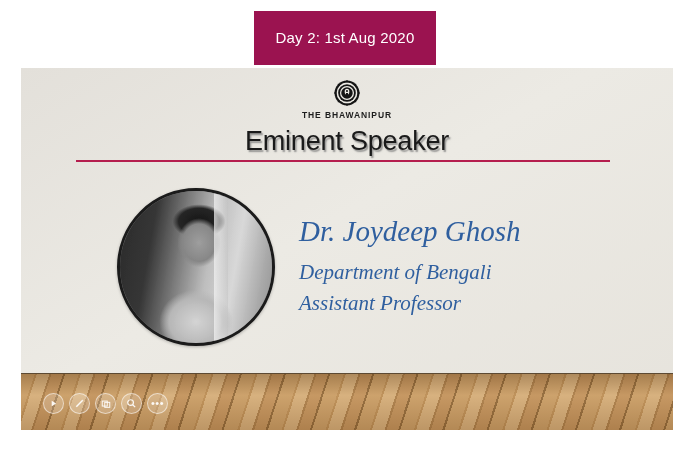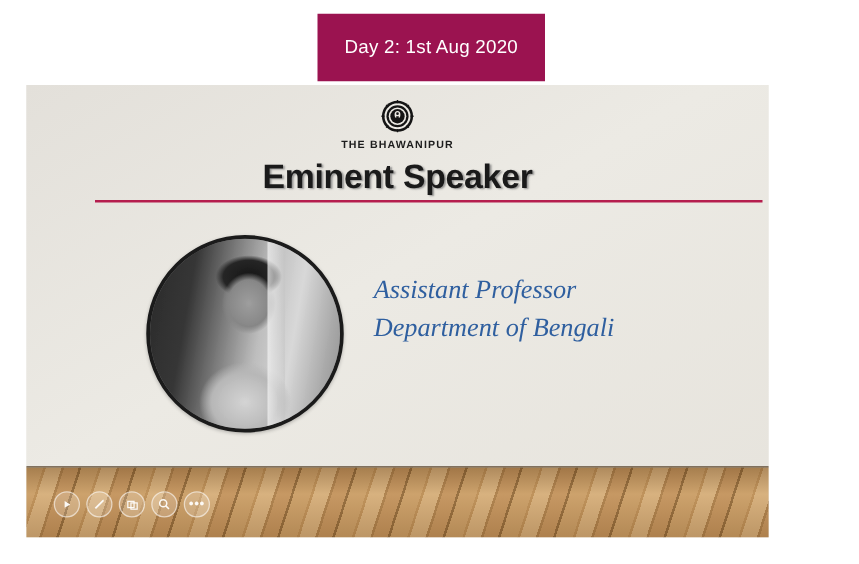--- a/index.html
+++ b/index.html
@@ -39,21 +39,21 @@
     font-weight: 400;
     letter-spacing: 0.2px;
     white-space: nowrap;
   }
 
   
   #slide {
     position: absolute;
     left: 21px;
     top: 68px;
-    width: 594px;
+    width: 652px;
     height: 362px;
     background: linear-gradient(150deg, #e3e0da 0%, #eceae4 45%, #e6e3dc 100%);
     overflow: hidden;
     z-index: 10;
   }
 
   
   #logo-block {
     position: absolute;
     left: 0;
@@ -80,21 +80,21 @@
 
   
   #slide-title {
     position: absolute;
     left: 0;
     right: 0;
     top: 58px;
     text-align: center;
     font-family: "Liberation Sans", sans-serif;
     font-size: 27px;
-    font-weight: bold;
+    font-weight: normal;
     color: #1a1a1a;
     letter-spacing: -0.2px;
     text-shadow: 1.5px 1.5px 1.5px rgba(120,120,120,0.75);
   }
 
   #title-rule {
     position: absolute;
     left: 55px;
     width: 534px;
     top: 92px;
@@ -255,22 +255,23 @@
   </div>
 
   <div id="slide-title">Eminent Speaker</div>
   <div id="title-rule"></div>
 
   <div id="portrait-frame">
     <div id="portrait-photo"></div>
   </div>
 
   <div id="speaker-details">
+    <div id="speaker-name">Dr. Joydeep Ghosh</div>
+    <div class="detail-line">Department of Bengali</div>
     <div class="detail-line">Assistant Professor</div>
-    <div class="detail-line">Department of Bengali</div>
   </div>
 
   <div id="floor"></div>
 
   <div id="player-controls">
     <div class="ctrl-btn">
       <svg width="9" height="9" viewBox="0 0 10 10">
         <polygon points="3,2 8,5 3,8" fill="currentColor"></polygon>
       </svg>
     </div>

